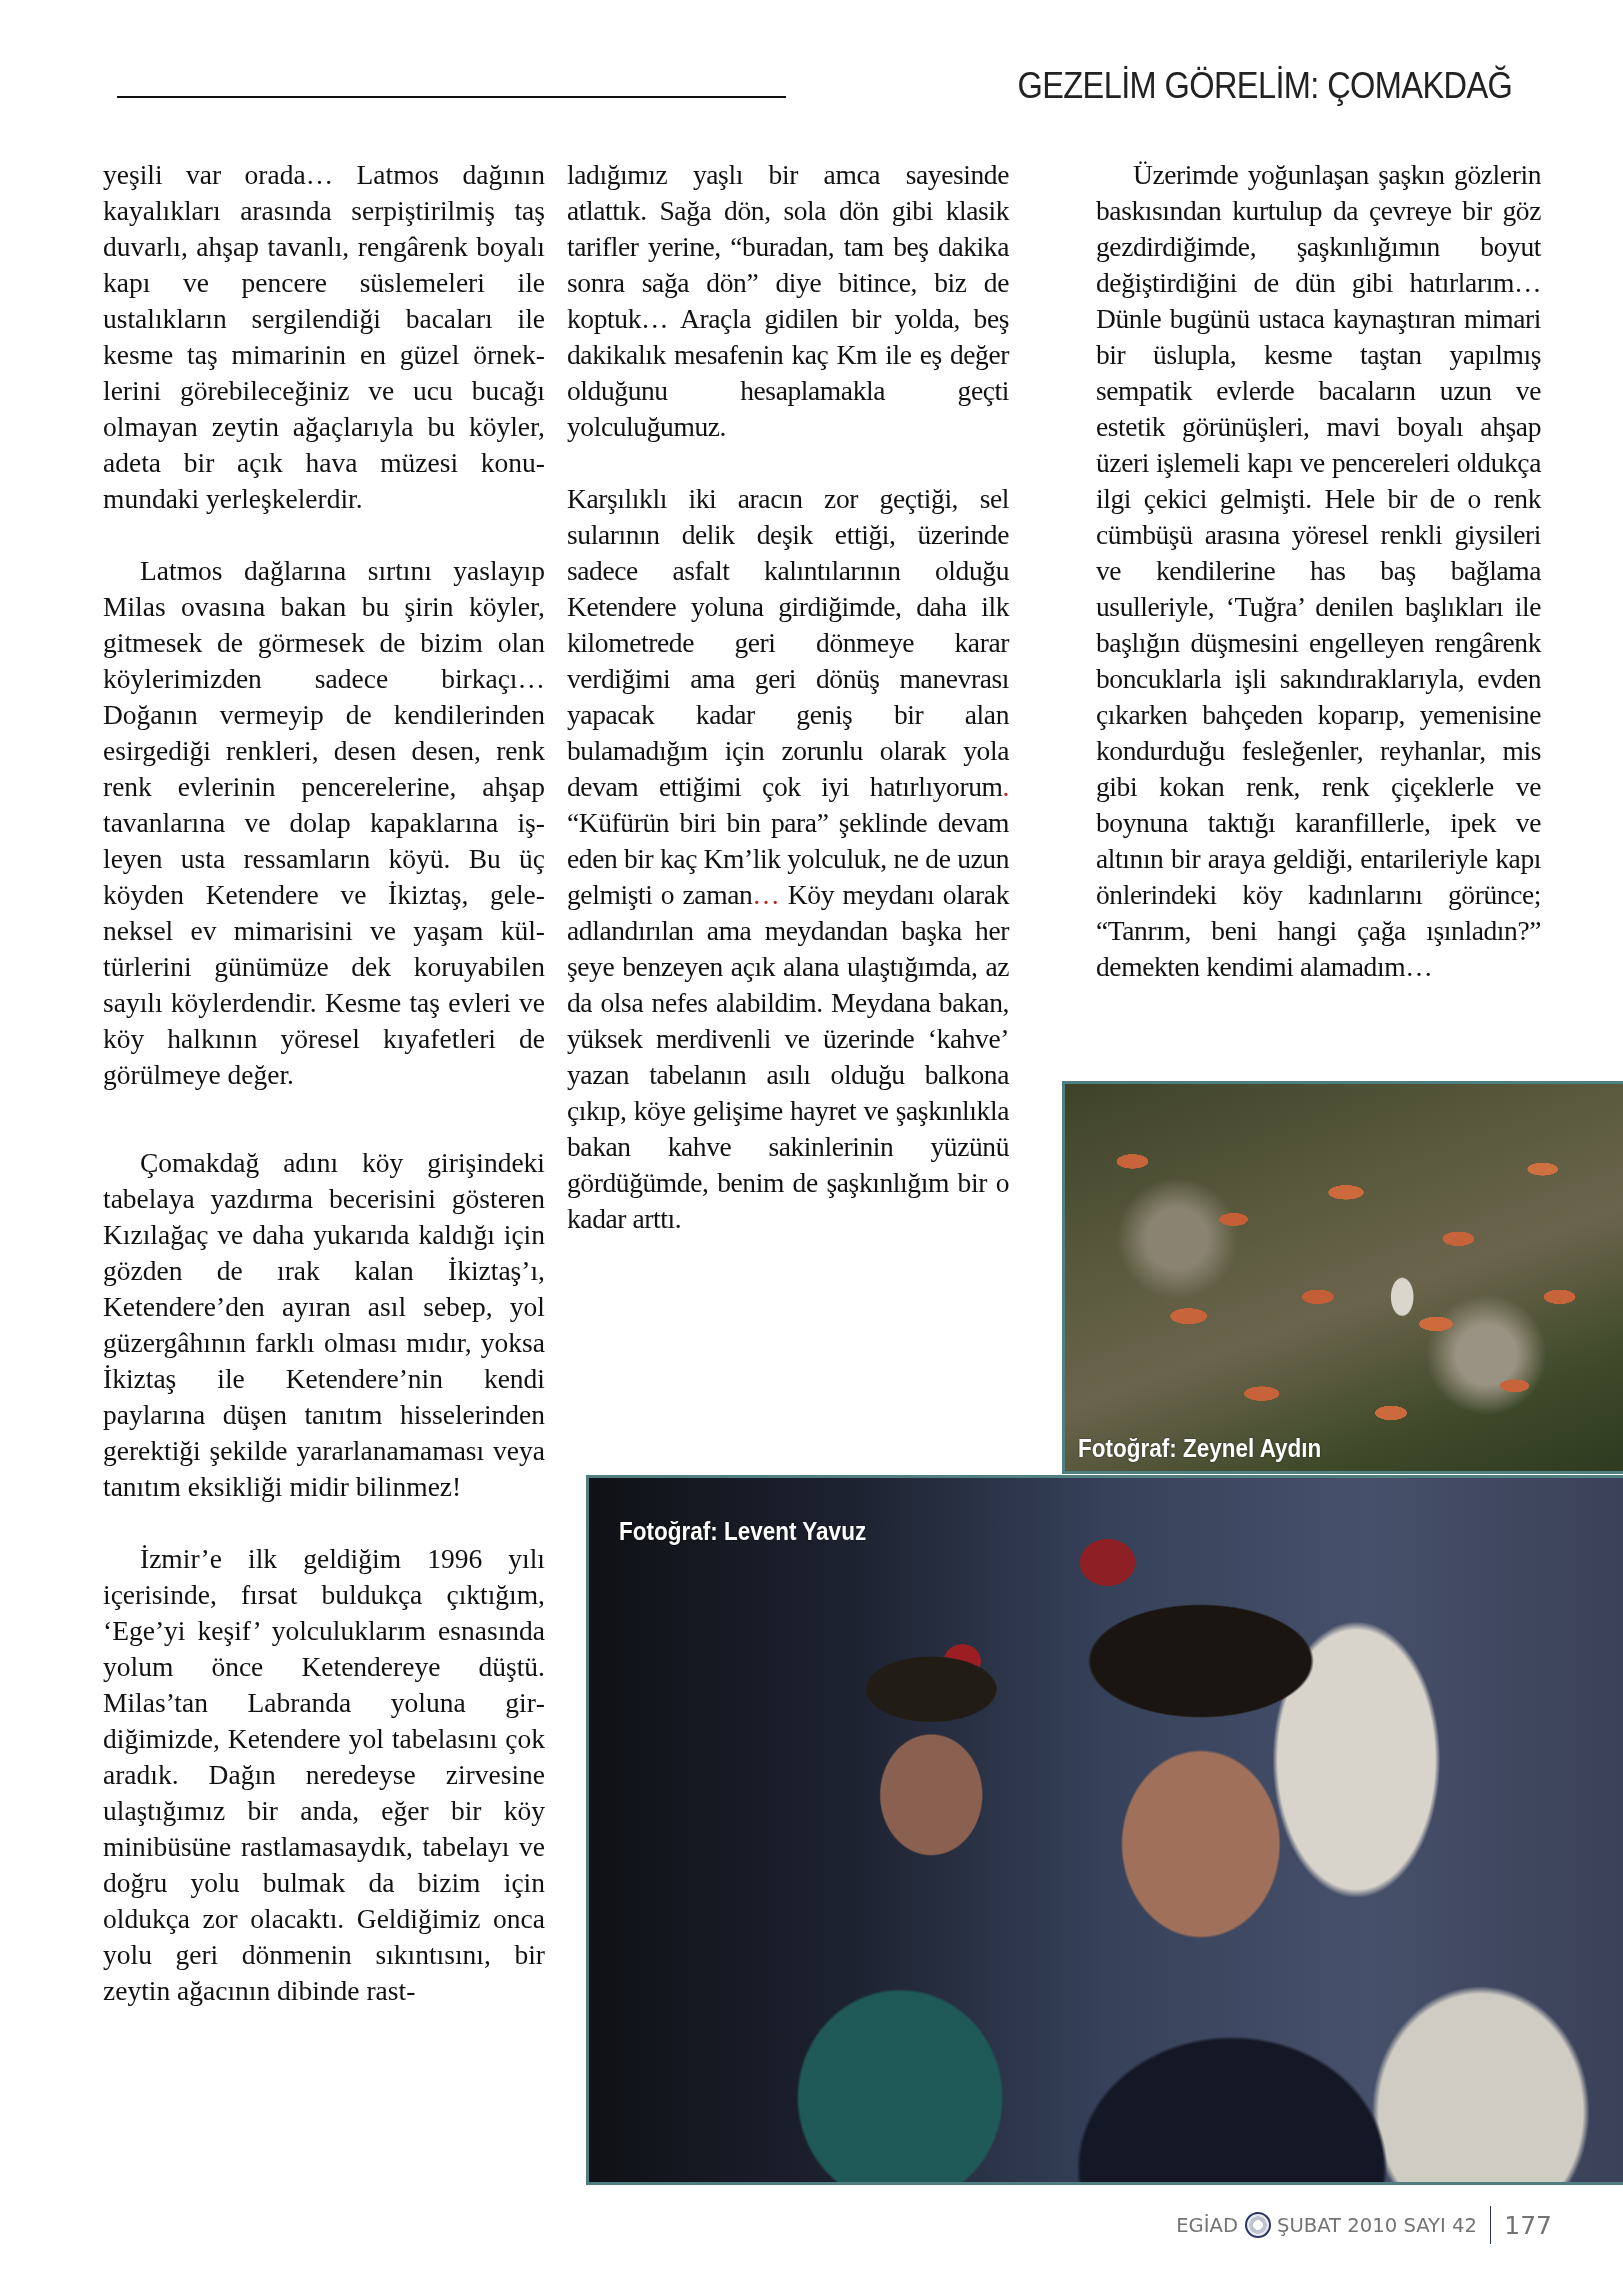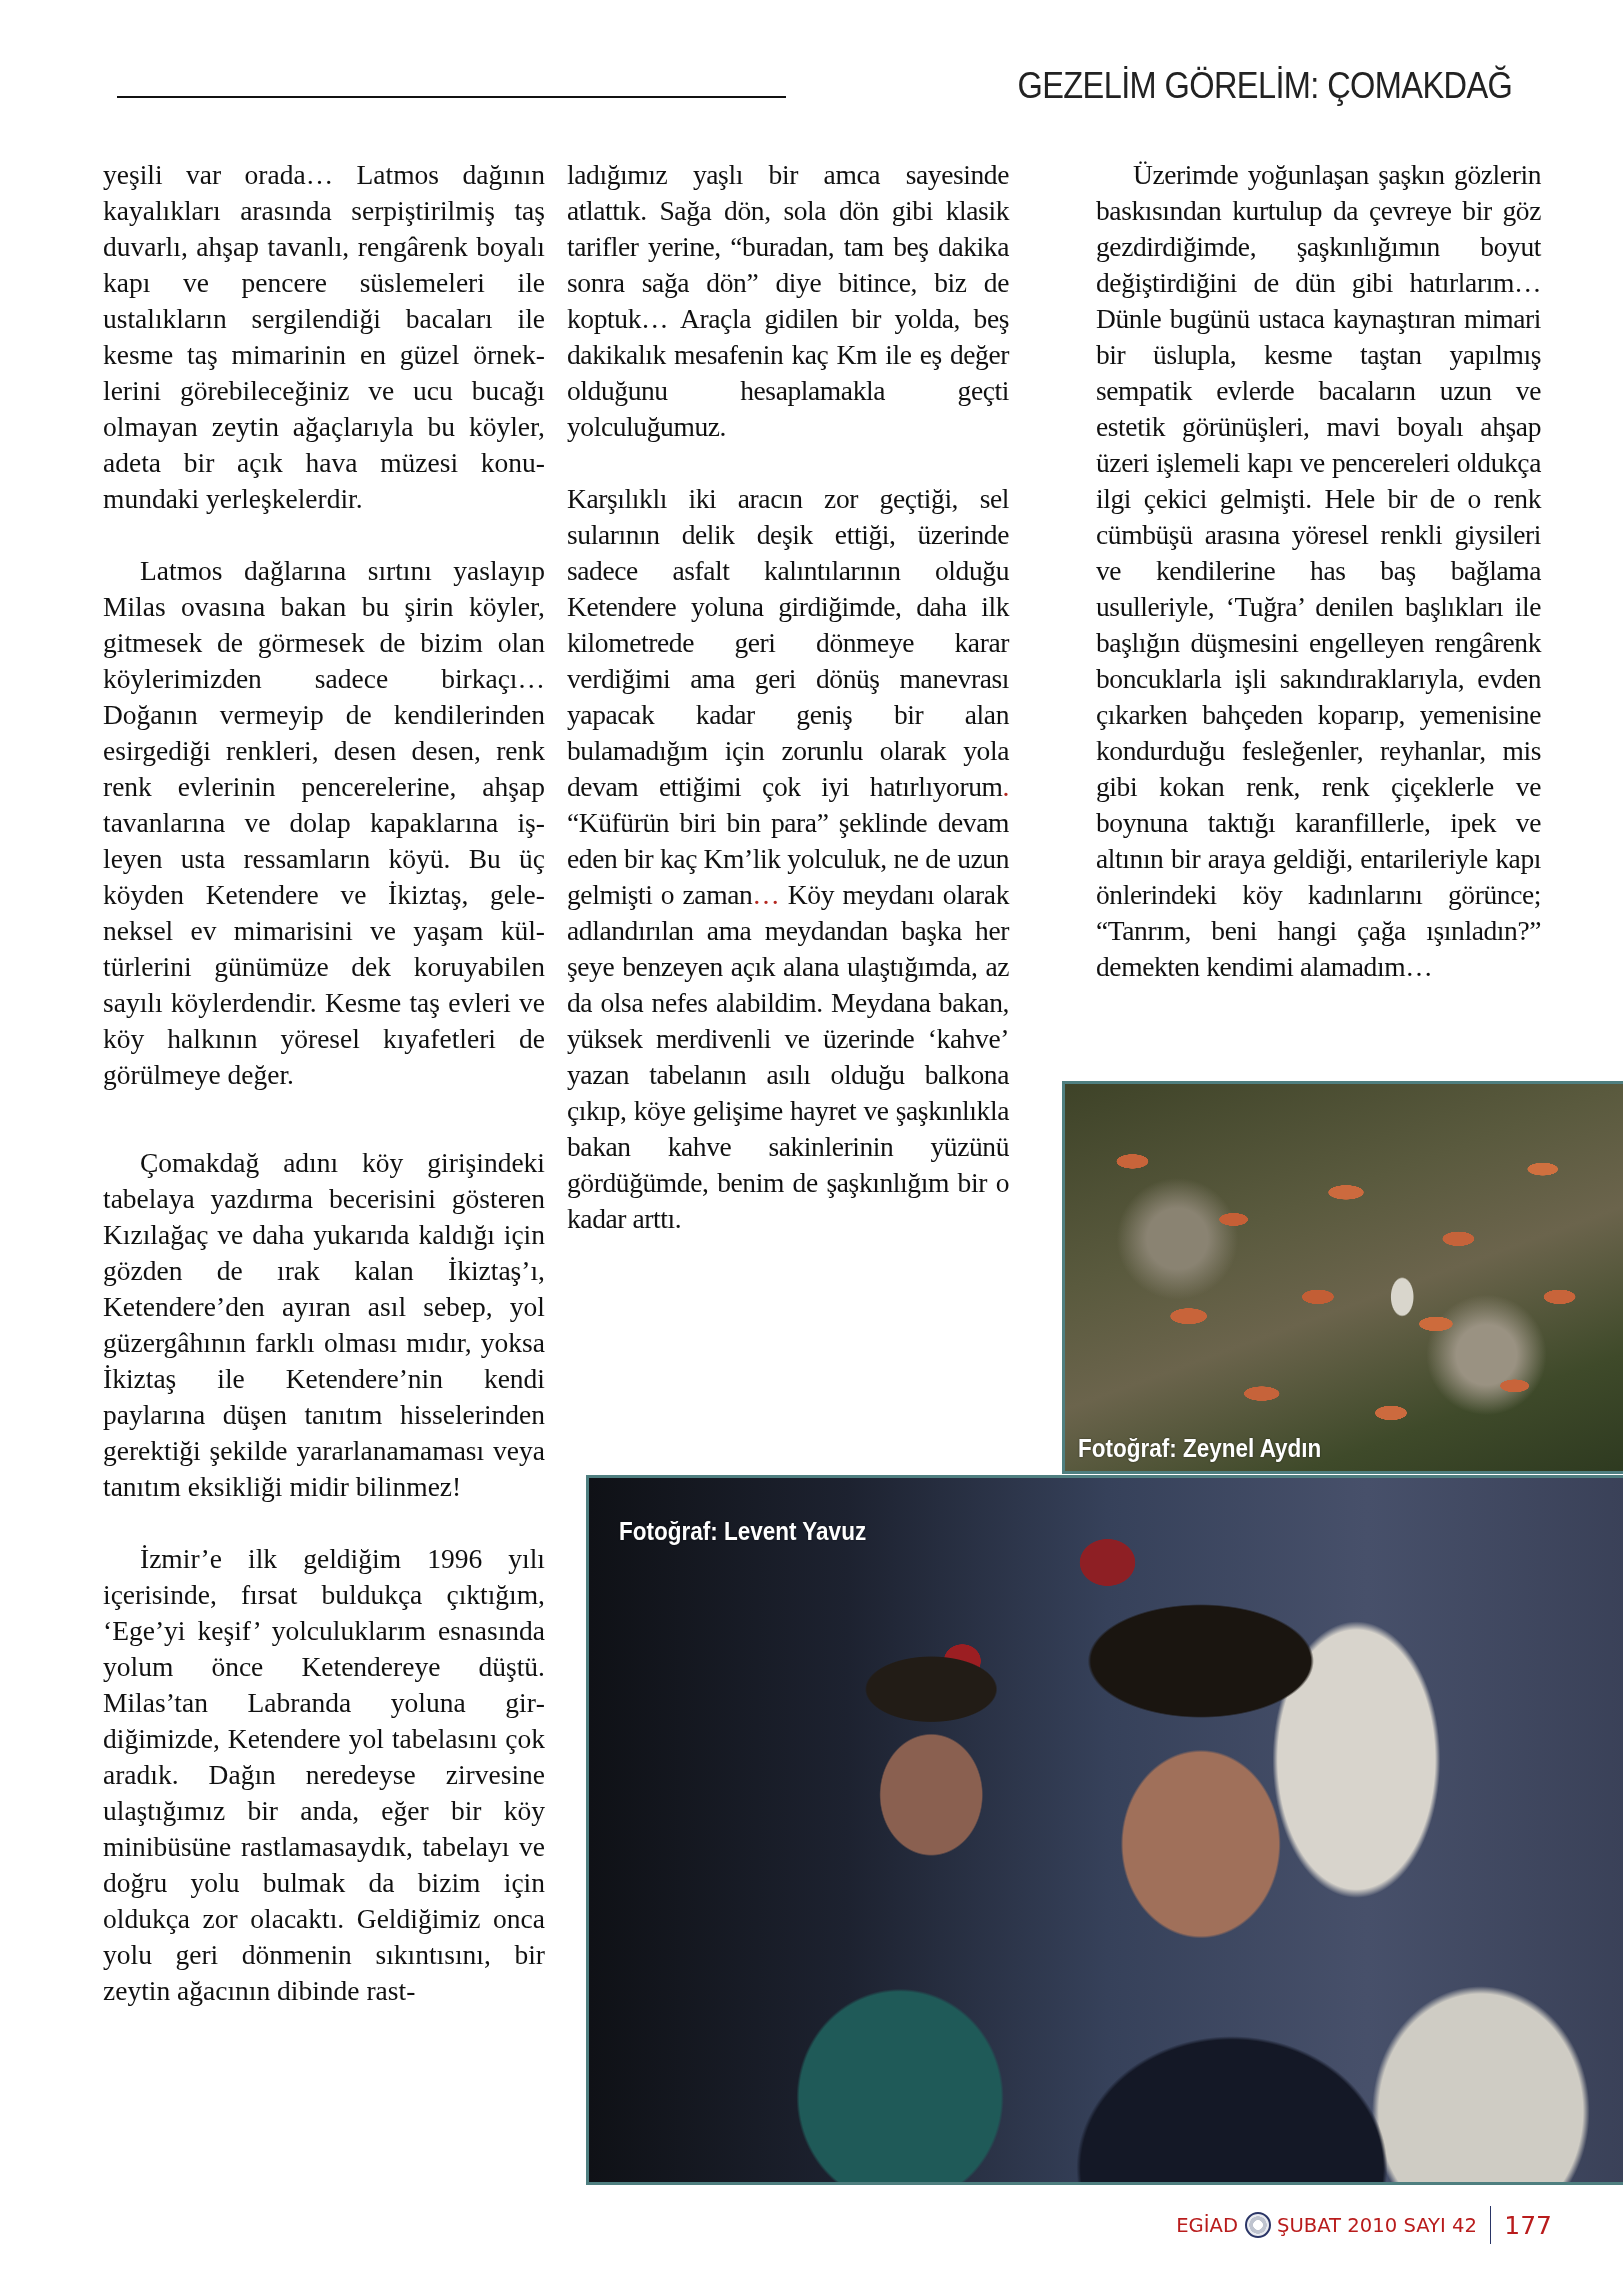--- a/index.html
+++ b/index.html
@@ -78,21 +78,21 @@
       font-weight: bold; color: #fff; font-size: 25px;
       text-shadow: 0 0 2px rgba(0,0,0,0.6);
       white-space: nowrap;
       transform: scaleX(0.9); transform-origin: left center;
     }
     #credit-village { left: 13px; bottom: 7.9px; }
     #credit-women { left: 29.5px; top: 39px; }
     .footer {
       position: absolute; top: 2206px; right: 71px;
       display: flex; align-items: center; gap: 6.5px;
-      font-family: "DejaVu Sans", "Liberation Sans", sans-serif; font-size: 19.6px; color: #b91c1c;
+      font-family: "DejaVu Sans", "Liberation Sans", sans-serif; font-size: 19.6px; color: #737373;
     }
     .footer .logo {
       width: 26px; height: 26px; border-radius: 50%; border: 2.6px solid #2a3566;
       box-sizing: border-box; background: radial-gradient(circle, #fff 0 30%, #bfc4cf 32% 55%, #e9ebf0 57%);
       display: inline-block;
     }
     .footer .divider { width: 1.3px; height: 38px; background: #2a3566; margin: 0 6.5px; }
     .footer .page-num { font-weight: normal; font-size: 25px; }
   </style>
 </head>

